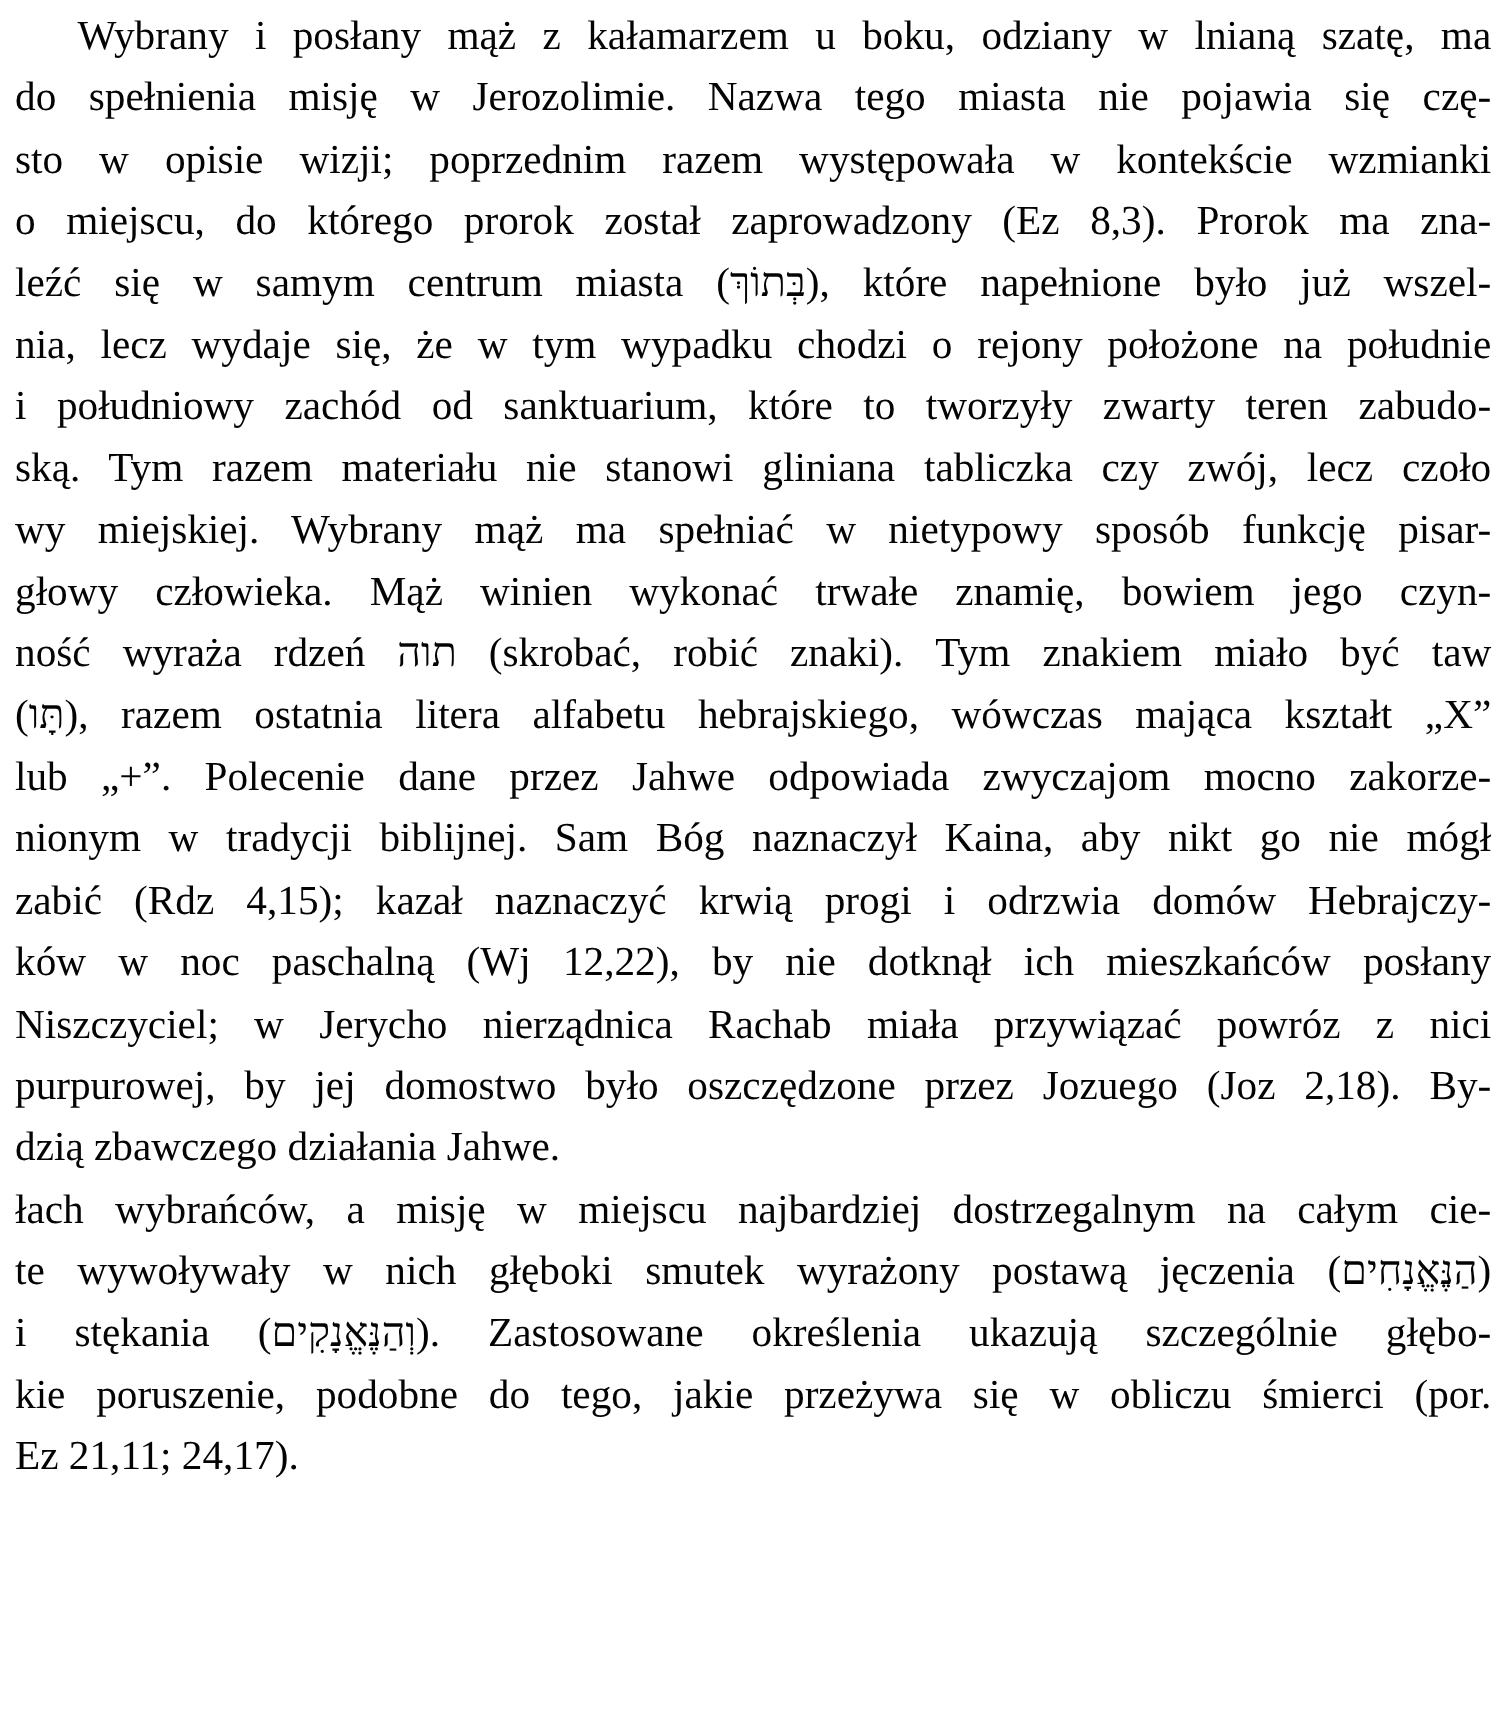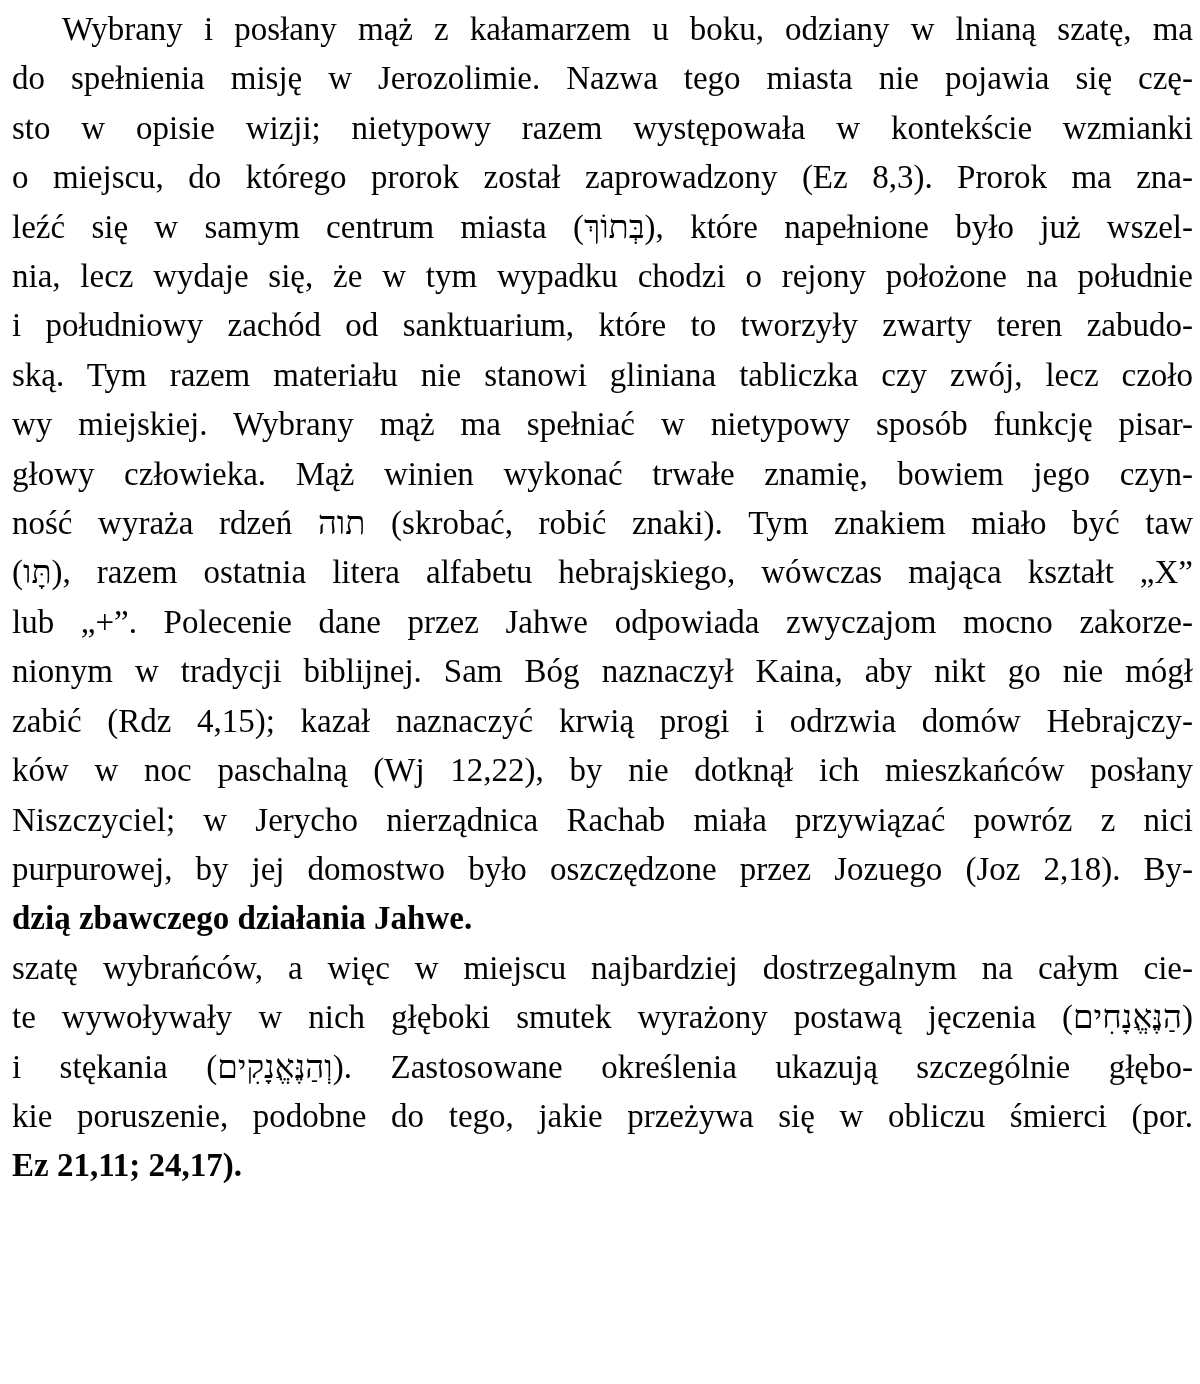--- a/index.html
+++ b/index.html
@@ -24,54 +24,53 @@
     padding: 0;
   }
   .line {
     text-align: justify;
     text-align-last: justify;
     white-space: normal;
   }
   .line.last {
     text-align: justify;
     text-align-last: left;
-    font-weight: bold;
   }
   .line.indent {
     text-indent: 50px;
   }
 </style>
 </head>
 <body>
 
 <div class="page">
 
   <div class="para">
     <div class="line indent">Wybrany i posłany mąż z kałamarzem u boku, odziany w lnianą szatę, ma</div>
     <div class="line">do spełnienia misję w Jerozolimie. Nazwa tego miasta nie pojawia się czę-</div>
-    <div class="line">sto w opisie wizji; nietypowy razem występowała w kontekście wzmianki</div>
+    <div class="line">sto w opisie wizji; poprzednim razem występowała w kontekście wzmianki</div>
     <div class="line">o miejscu, do którego prorok został zaprowadzony (Ez 8,3). Prorok ma zna-</div>
     <div class="line">leźć się w samym centrum miasta (בְּתוֹךְ), które napełnione było już wszel-</div>
     <div class="line">nia, lecz wydaje się, że w tym wypadku chodzi o rejony położone na południe</div>
     <div class="line">i południowy zachód od sanktuarium, które to tworzyły zwarty teren zabudo-</div>
     <div class="line">ską. Tym razem materiału nie stanowi gliniana tabliczka czy zwój, lecz czoło</div>
     <div class="line">wy miejskiej. Wybrany mąż ma spełniać w nietypowy sposób funkcję pisar-</div>
     <div class="line">głowy człowieka. Mąż winien wykonać trwałe znamię, bowiem jego czyn-</div>
     <div class="line">ność wyraża rdzeń תוה (skrobać, robić znaki). Tym znakiem miało być taw</div>
     <div class="line">(תָּו), razem ostatnia litera alfabetu hebrajskiego, wówczas mająca kształt „X”</div>
     <div class="line">lub „+”. Polecenie dane przez Jahwe odpowiada zwyczajom mocno zakorze-</div>
     <div class="line">nionym w tradycji biblijnej. Sam Bóg naznaczył Kaina, aby nikt go nie mógł</div>
     <div class="line">zabić (Rdz 4,15); kazał naznaczyć krwią progi i odrzwia domów Hebrajczy-</div>
     <div class="line">ków w noc paschalną (Wj 12,22), by nie dotknął ich mieszkańców posłany</div>
     <div class="line">Niszczyciel; w Jerycho nierządnica Rachab miała przywiązać powróz z nici</div>
     <div class="line">purpurowej, by jej domostwo było oszczędzone przez Jozuego (Joz 2,18). By-</div>
     <div class="line last">dzią zbawczego działania Jahwe.</div>
   </div>
 
   <div class="para">
-    <div class="line">szatę wybrańców, a więc w miejscu najbardziej dostrzegalnym na całym cie-</div>
+    <div class="line">łach wybrańców, a misję w miejscu najbardziej dostrzegalnym na całym cie-</div>
     <div class="line">te wywoływały w nich głęboki smutek wyrażony postawą jęczenia (הַנֶּאֱנָחִים)</div>
     <div class="line">i stękania (וְהַנֶּאֱנָקִים). Zastosowane określenia ukazują szczególnie głębo-</div>
     <div class="line">kie poruszenie, podobne do tego, jakie przeżywa się w obliczu śmierci (por.</div>
     <div class="line last">Ez 21,11; 24,17).</div>
   </div>
 
 </div>
 
 </body></html>

